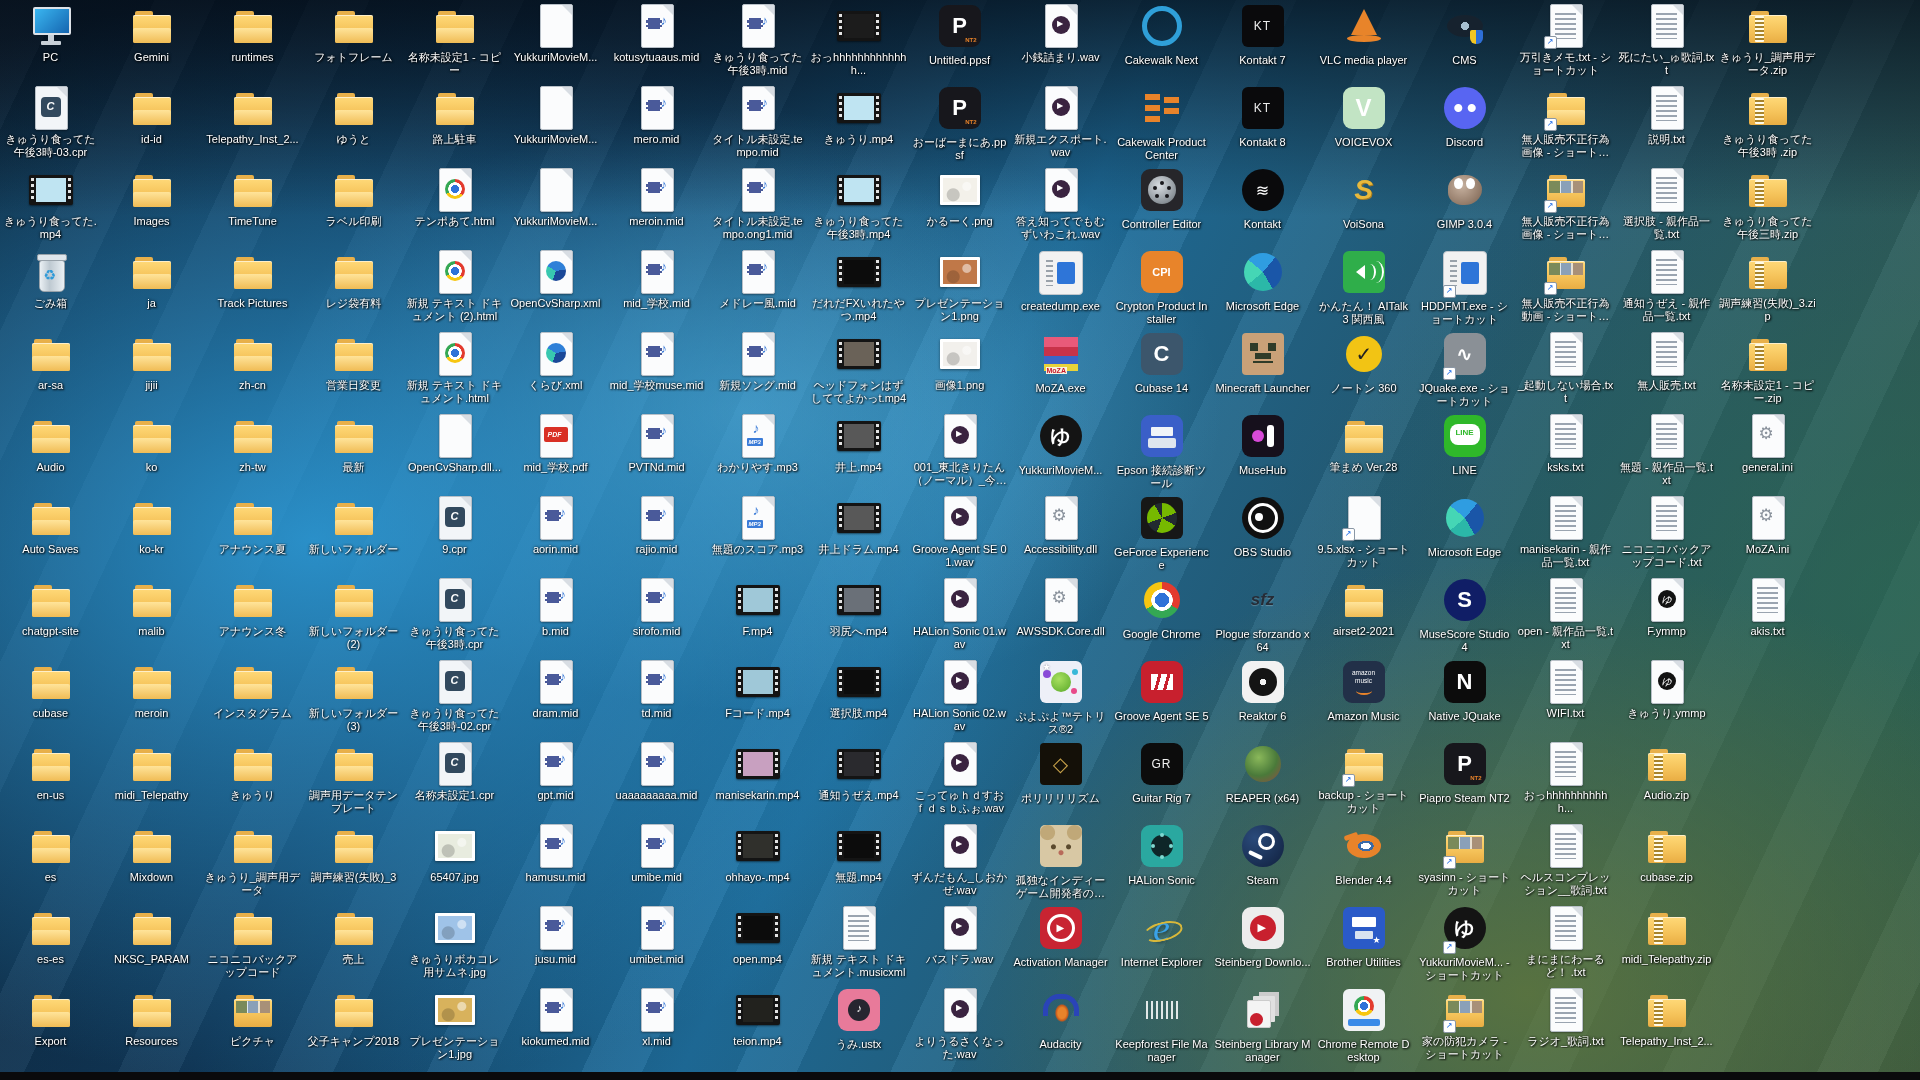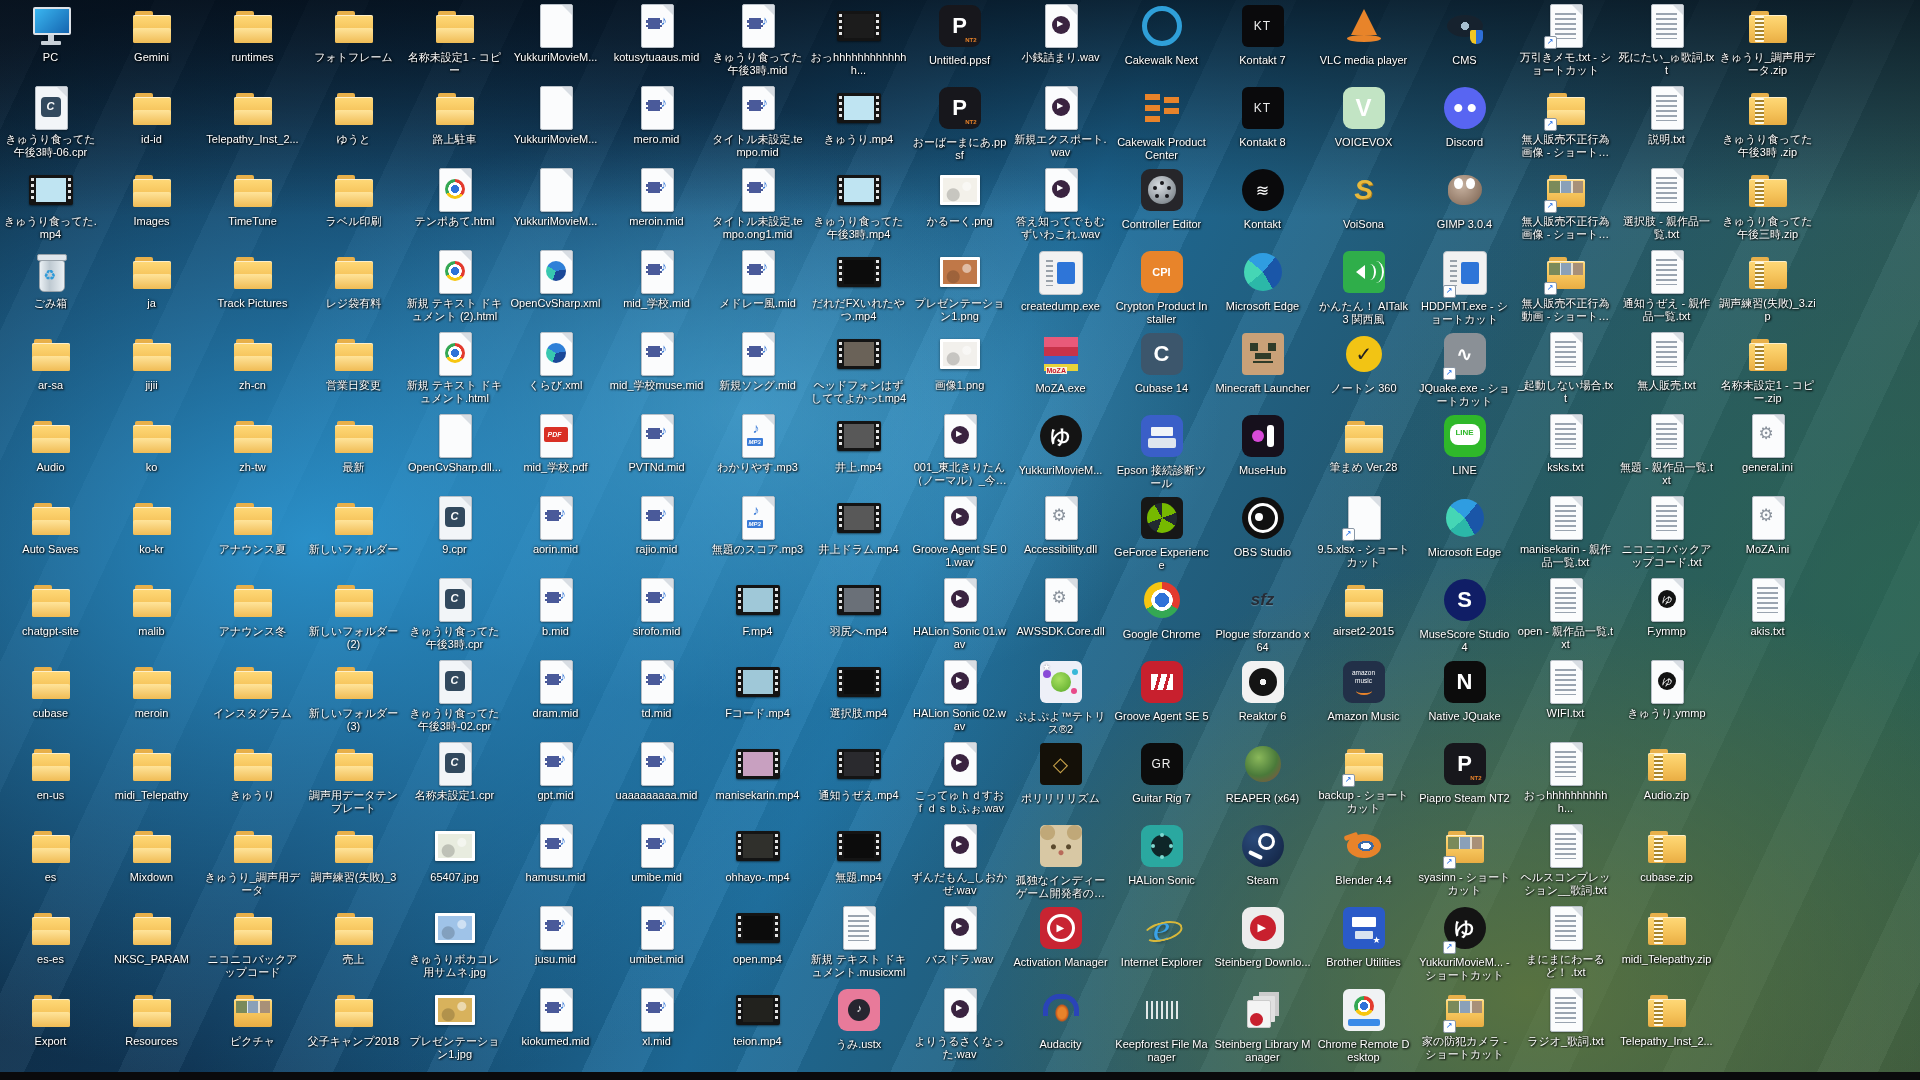--- a/index.html
+++ b/index.html
@@ -366,21 +366,21 @@
           </span>
         </div>
         <div class="lbl">きゅうり_調声用データ.zip</div>
       </div>
       <div class="cell">
         <div class="ico">
           <span class="ic ic-cpr">
             <i class="deco"></i>
           </span>
         </div>
-        <div class="lbl">きゅうり食ってた午後3時-06.cpr</div>
+        <div class="lbl">きゅうり食ってた午後3時-03.cpr</div>
       </div>
       <div class="cell">
         <div class="ico">
           <span class="ic ic-folder">
             <i class="deco"></i>
           </span>
         </div>
         <div class="lbl">id-id</div>
       </div>
       <div class="cell">
@@ -1280,21 +1280,21 @@
           <span class="ic ic-app s-sforzando"></span>
         </div>
         <div class="lbl">Plogue sforzando x64</div>
       </div>
       <div class="cell">
         <div class="ico">
           <span class="ic ic-folder">
             <i class="deco"></i>
           </span>
         </div>
-        <div class="lbl">airset2-2015</div>
+        <div class="lbl">airset2-2021</div>
       </div>
       <div class="cell">
         <div class="ico">
           <span class="ic ic-app s-musescore"></span>
         </div>
         <div class="lbl">MuseScore Studio 4</div>
       </div>
       <div class="cell">
         <div class="ico">
           <span class="ic ic-txt">

